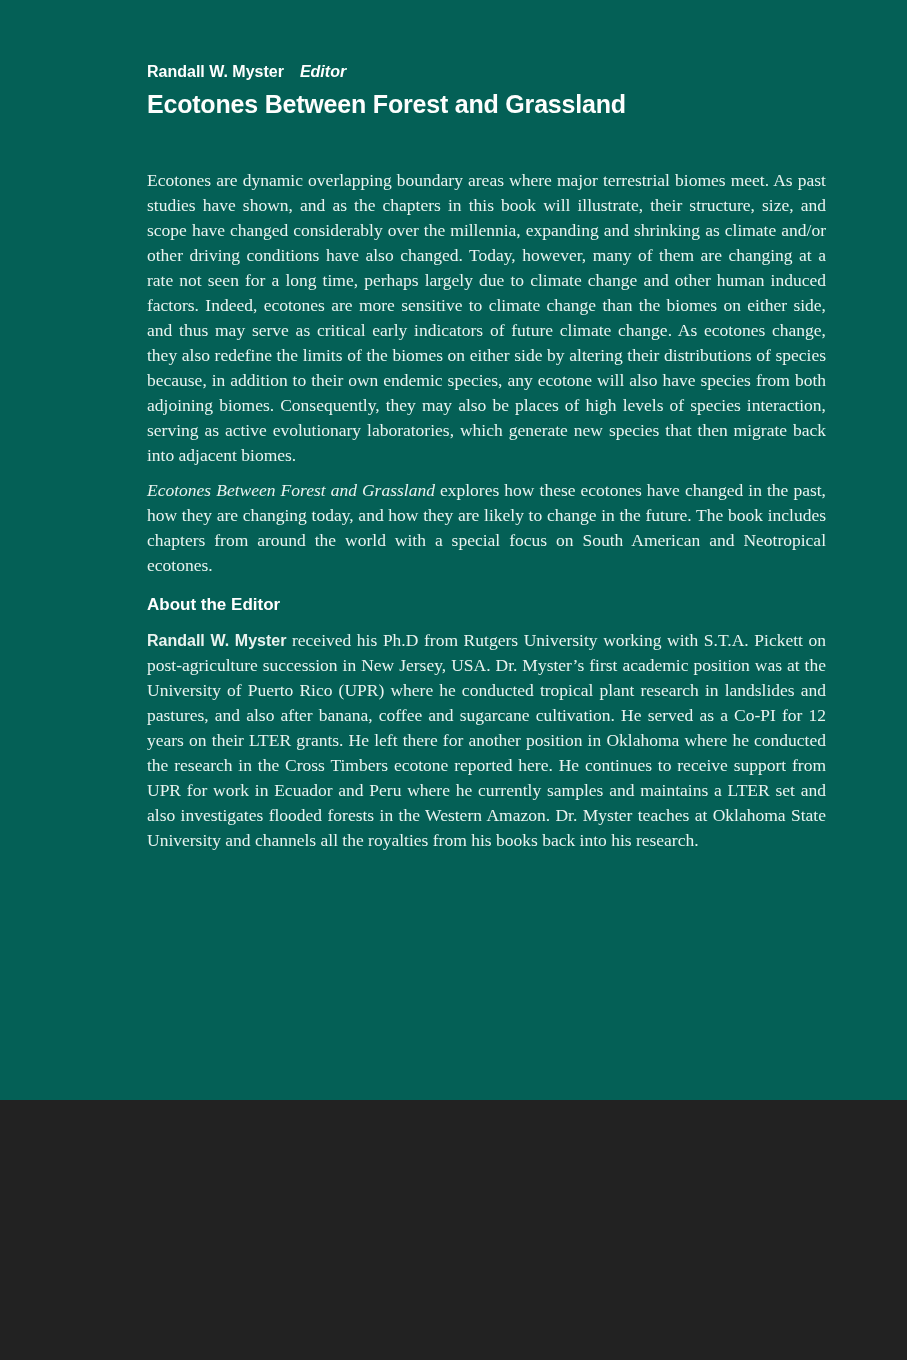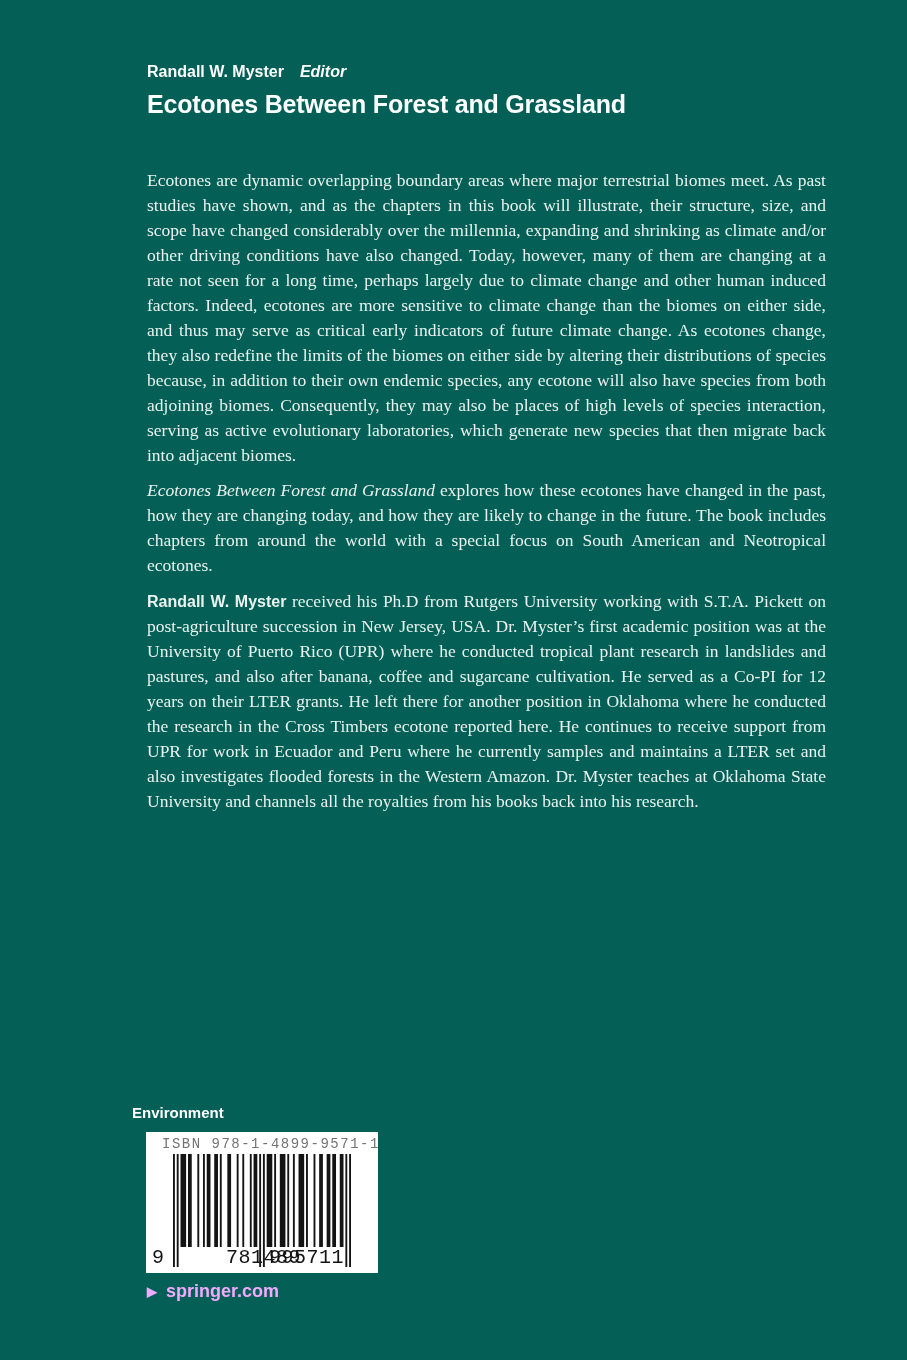--- a/index.html
+++ b/index.html
@@ -1,18 +1,18 @@
 <!DOCTYPE html>
 <html style="--bg: #046056; --text: #e9f3ef; --bcbg: #ffffff;"><head>
 <meta charset="utf-8">
 <style>
   html,body{margin:0;padding:0;background:#222;}
   .page{
     position:relative;
-    width:907px;height:1360px;
+    width:907px;height:1100px;
     background:var(--bg,#046056);
     overflow:hidden;
     font-family:"Liberation Sans",sans-serif;
   }
   .content{position:absolute;left:147px;top:62px;width:679px;}
   .byline{color:#fff;font-size:16px;font-weight:600;line-height:20px;}
   .byline .role{font-style:italic;margin-left:16px;}
   .title{
     margin:7px 0 0 0;color:#fdfefd;
     font-size:25px;font-weight:700;line-height:30px;letter-spacing:-0.2px;
@@ -67,20 +67,21 @@
 <body>
 
 <div class="page">
   <div class="content">
     <div class="byline">
       <span class="author">Randall W. Myster</span><span class="role">Editor</span>
     </div>
     <h1 class="title">Ecotones Between Forest and Grassland</h1>
     <p class="body p1">Ecotones are dynamic overlapping boundary areas where major terrestrial biomes meet. As past studies have shown, and as the chapters in this book will illustrate, their structure, size, and scope have changed considerably over the millennia, expanding and shrinking as climate and/or other driving conditions have also changed. Today, however, many of them are changing at a rate not seen for a long time, perhaps largely due to climate change and other human induced factors. Indeed, ecotones are more sensitive to climate change than the biomes on either side, and thus may serve as critical early indicators of future climate change. As ecotones change, they also redefine the limits of the biomes on either side by altering their distributions of species because, in addition to their own endemic species, any ecotone will also have species from both adjoining biomes. Consequently, they may also be places of high levels of species interaction, serving as active evolutionary laboratories, which generate new species that then migrate back into adjacent biomes.</p>
     <p class="body p2"><span class="it">Ecotones Between Forest and Grassland</span><span> explores how these ecotones have changed in the past, how they are changing today, and how they are likely to change in the future. The book includes chapters from around the world with a special focus on South American and Neotropical ecotones.</span></p>
+    <h2 class="about-h">About the Editor</h2>
     <p class="body about"><span class="lead">Randall W. Myster</span><span> received his Ph.D from Rutgers University working with S.T.A. Pickett on post-agriculture succession in New Jersey, USA. Dr. Myster’s first academic position was at the University of Puerto Rico (UPR) where he conducted tropical plant research in landslides and pastures, and also after banana, coffee and sugarcane cultivation. He served as a Co-PI for 12 years on their LTER grants. He left there for another position in Oklahoma where he conducted the research in the Cross Timbers ecotone reported here. He continues to receive support from UPR for work in Ecuador and Peru where he currently samples and maintains a LTER set and also investigates flooded forests in the Western Amazon. Dr. Myster teaches at Oklahoma State University and channels all the royalties from his books back into his research.</span></p>
   </div>
 
   <div class="series">Environment</div>
 
   <div class="barcode-box">
     <div class="isbn-label">ISBN 978-1-4899-9571-1</div>
     <svg class="bars" id="barcode-svg" viewBox="0 0 95 113" preserveAspectRatio="none">
         <rect x="0" y="0" width="1" height="113" fill="#141414"></rect>
         <rect x="2" y="0" width="1" height="113" fill="#141414"></rect>

